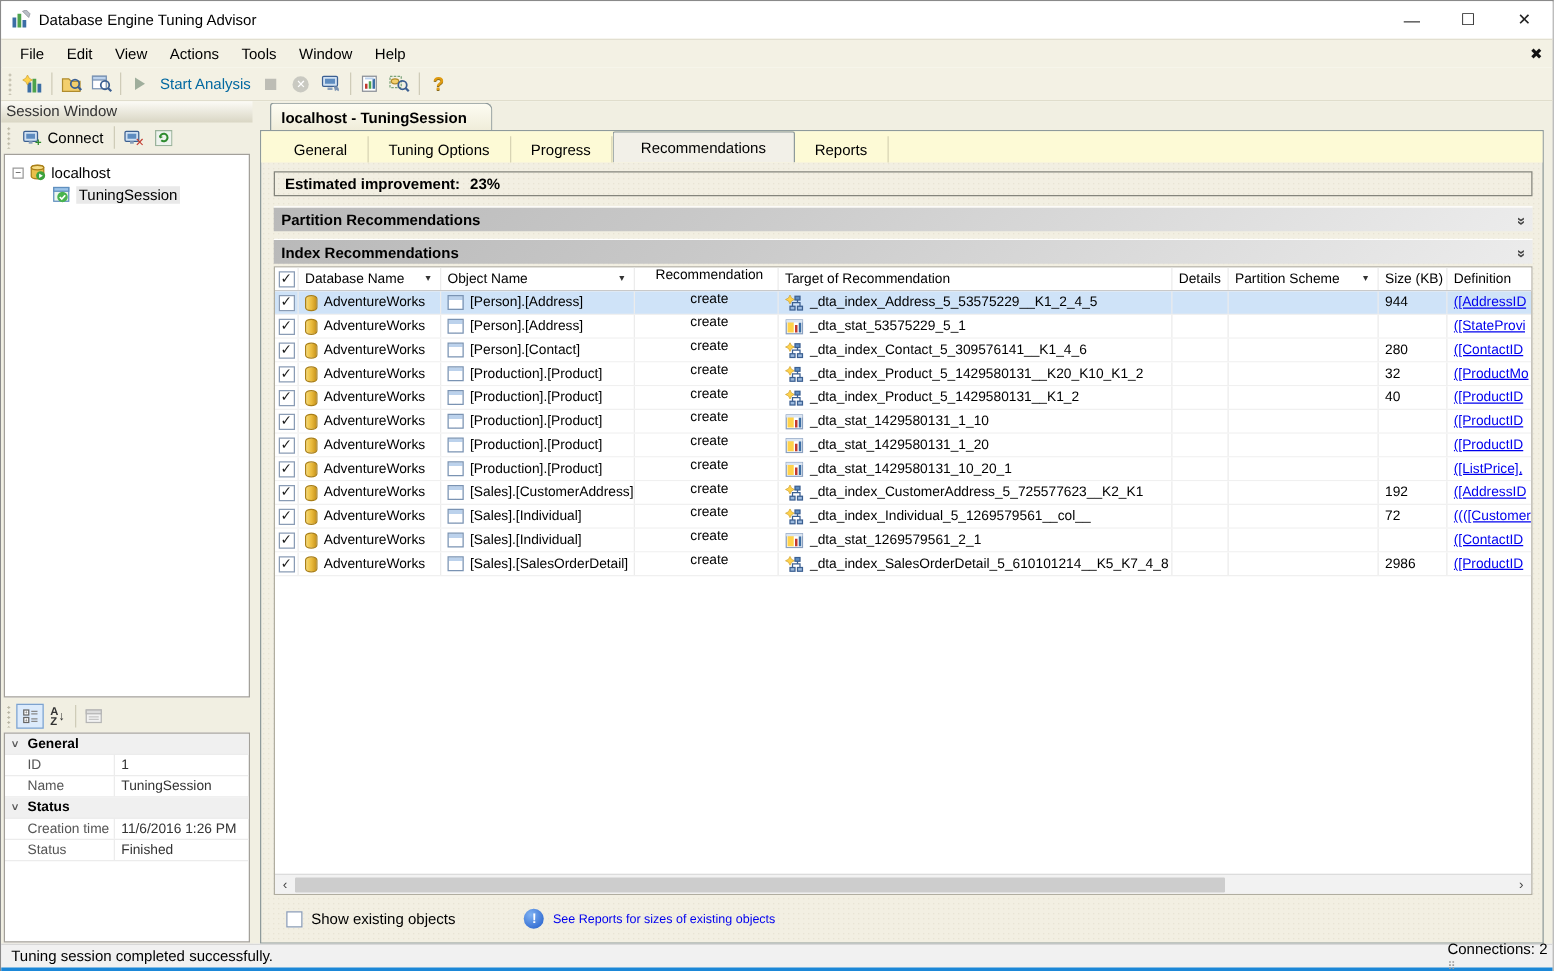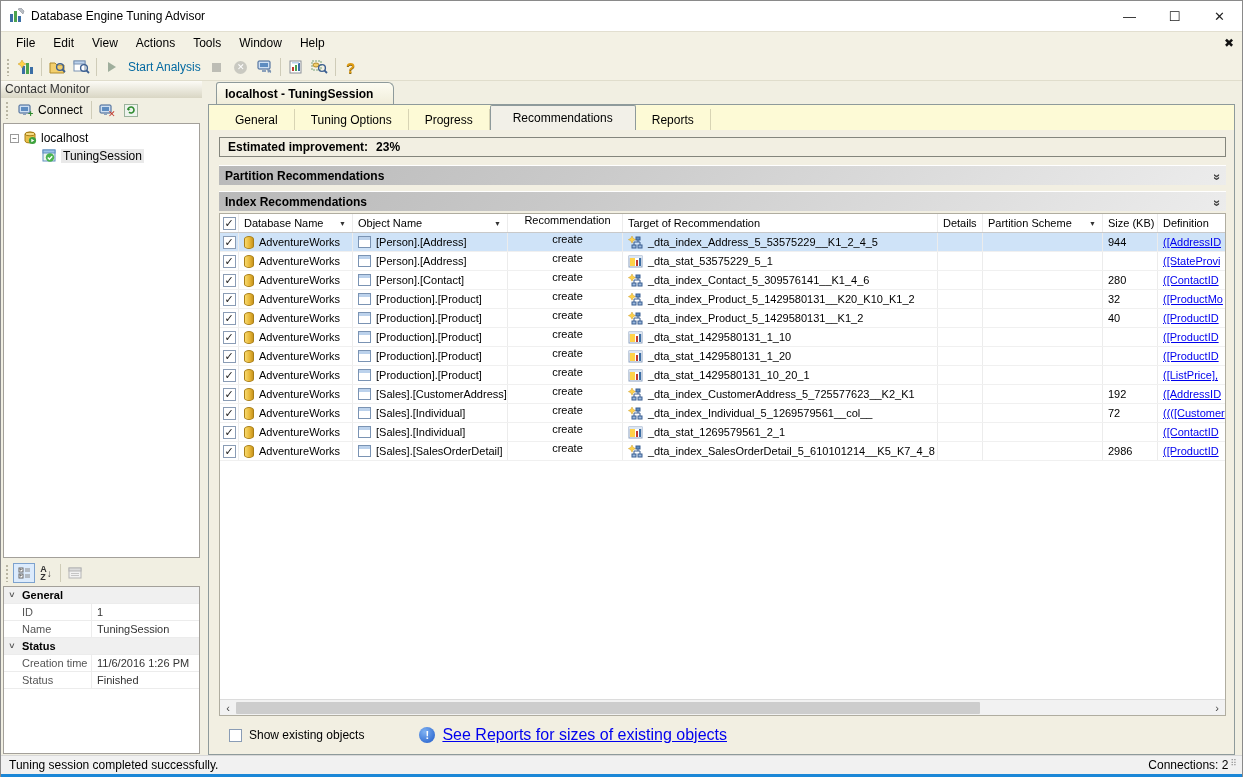--- a/index.html
+++ b/index.html
@@ -105,25 +105,25 @@
   .tbl-ic { width:13px; height:12px; background:linear-gradient(180deg,#bcd2ec 0 3px,#fff 3px), linear-gradient(90deg,transparent 0 5px,#dde6f0 5px 6px,transparent 6px 9px,#dde6f0 9px 10px,transparent 10px); border:1px solid #7a93b3; }
 
   
   .hscroll { height:16px; flex:0 0 auto; background:#f2f2f2; border-top:1px solid #dcdcdc; display:flex; align-items:center; }
   .hs-arrow { width:16px; height:16px; display:flex; align-items:center; justify-content:center; color:#444; font-size:11px; }
   .hs-thumb { height:12px; width:74%; background:#cdcdcd; border-radius:1px; }
 
   
   .panel-footer { height:38px; flex:0 0 auto; display:flex; align-items:center; padding-left:10px; gap:7px; }
   .info-ic { width:16px; height:16px; border-radius:50%; background:radial-gradient(circle at 35% 30%,#7fb2f2,#1d59c9); color:#fff; font-weight:bold; font-size:11px; display:flex; align-items:center; justify-content:center; margin-left:48px; }
-  .rep-link { color:#0000ee; text-decoration:underline; font-size:16px; }
+  .rep-link { color:#0000ee; font-size:10px; }
 
   
   .statusbar { height:22px; flex:0 0 auto; background:#f1f1f1; border-top:1px solid #d8d8d8; border-bottom:3px solid #1b87d7; display:flex; align-items:center; padding:0 4px 0 8px; font-size:12px; }
-  .sb-right { margin-left:auto; display:flex; align-items:flex-start; gap:2px; }
+  .sb-right { margin-left:auto; display:flex; align-items:flex-start; gap:2px;flex-direction:column; }
   .sb-grip { color:#9a9a9a; font-size:9px; letter-spacing:1px; }
 
   svg { display:block; }
 </style>
 </head>
 <body>
 
 <div class="window">
 
   <div class="titlebar">
@@ -226,21 +226,21 @@
       </span>
     <span class="tb-sep"></span>
     <span class="tb-btn">
         <span class="help-glyph">?</span>
       </span>
   </div>
 
   <div class="workspace">
 
     <div class="left-panel">
-      <div class="sm-header">Contact Monitor</div>
+      <div class="sm-header">Session Window</div>
       <div class="sm-toolbar">
         <span class="grip"></span>
         <span class="sm-btn">
           <span class="ic">
               <svg width="16" height="13">
                 <rect x="1" y="1" width="11" height="8" rx="1" fill="#cfe0f2" stroke="#3b5f91"></rect>
                 <rect x="3" y="3" width="7" height="4" fill="#5e8cc0"></rect>
                 <rect x="5" y="9" width="3" height="2" fill="#8aa0bb"></rect>
                 <text x="10" y="13" font-size="9" font-weight="bold" fill="#2e8b2e">+</text>
               </svg>

